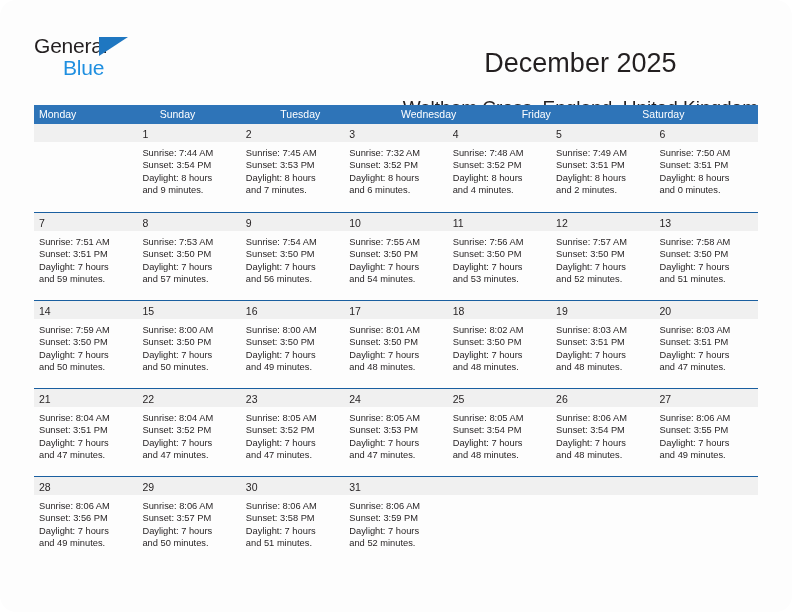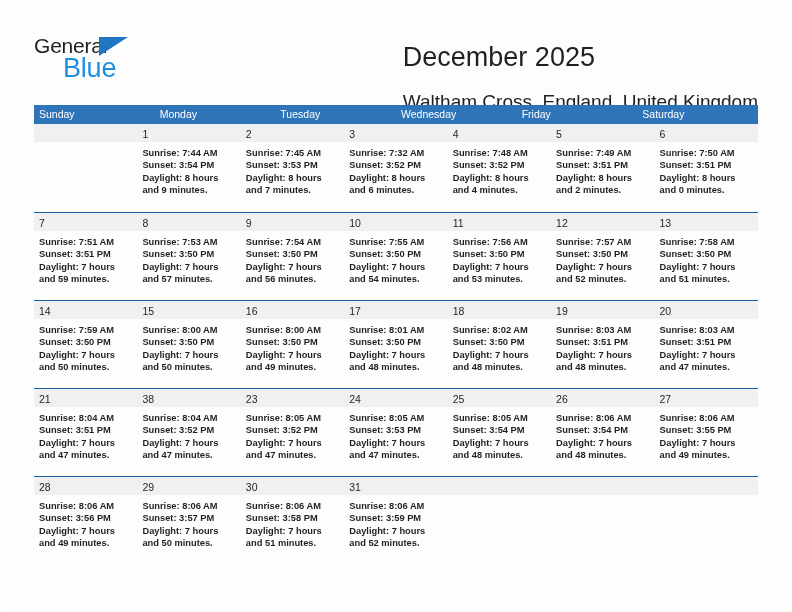--- a/index.html
+++ b/index.html
@@ -55,31 +55,31 @@
     top: 3px;
     width: 0;
     height: 0;
     border-left: 29px solid #1f77c1;
     border-bottom: 19px solid transparent;
   }
   .logo-blue {
     position: absolute;
     left: 29px;
     top: 22px;
-    font-size: 27px;
+    font-size: 21px;
     line-height: 24px;
     color: #1f8fe0;
     letter-spacing: -0.2px;
   }
 
   .title-block {
     position: absolute;
     right: 0;
-    top: 10px;
-    text-align: left;
+    top: 16px;
+    text-align: center;
   }
   .cal-title {
     font-size: 27px;
     line-height: 34px;
     color: #231f20;
     font-weight: normal;
     white-space: nowrap;
   }
   .cal-subtitle {
     margin-top: 19px;
@@ -141,21 +141,20 @@
   }
   .day-num {
     font-size: 10.5px;
     line-height: 18px;
     color: #231f20;
   }
 
   .day-info {
     padding: 5px 4px 0 5px;
     box-sizing: border-box;
-    font-weight: bold;
   }
   .day-info .line {
     font-size: 9.3px;
     line-height: 12.4px;
     color: #231f20;
     white-space: nowrap;
   }
 </style>
 </head>
 <body>
@@ -173,22 +172,22 @@
     <div class="title-block">
       <div class="cal-title">December 2025</div>
       <div class="cal-subtitle">Waltham Cross, England, United Kingdom</div>
     </div>
 
   </div>
 
   <div class="calendar">
 
     <div class="week-header">
+      <div class="dow">Monday</div>
       <div class="dow">Sunday</div>
-      <div class="dow">Monday</div>
       <div class="dow">Tuesday</div>
       <div class="dow">Wednesday</div>
       <div class="dow">Friday</div>
       <div class="dow">Saturday</div>
     </div>
 
     <div id="weeks-container">
         <div class="week-row first">
           <div class="day-cell empty">
             <div class="day-num-band"><span class="day-num"></span></div>
@@ -382,21 +381,21 @@
           <div class="day-cell">
             <div class="day-num-band"><span class="day-num">21</span></div>
             <div class="day-info">
               <div class="line">Sunrise: 8:04 AM</div>
               <div class="line">Sunset: 3:51 PM</div>
               <div class="line">Daylight: 7 hours</div>
               <div class="line">and 47 minutes.</div>
             </div>
           </div>
           <div class="day-cell">
-            <div class="day-num-band"><span class="day-num">38</span></div>
+            <div class="day-num-band"><span class="day-num">22</span></div>
             <div class="day-info">
               <div class="line">Sunrise: 8:04 AM</div>
               <div class="line">Sunset: 3:52 PM</div>
               <div class="line">Daylight: 7 hours</div>
               <div class="line">and 47 minutes.</div>
             </div>
           </div>
           <div class="day-cell">
             <div class="day-num-band"><span class="day-num">23</span></div>
             <div class="day-info">

